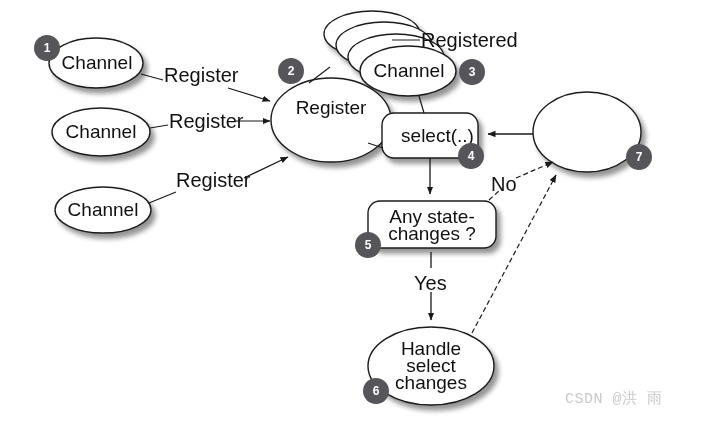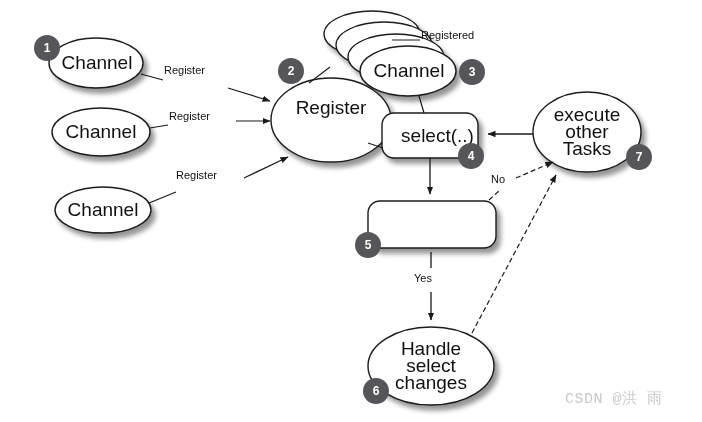--- a/index.html
+++ b/index.html
@@ -30,21 +30,21 @@
     font-size: 19px;
     line-height: 17px;
     text-align: center;
     white-space: pre-line;
     pointer-events: none;
     font-family: "Liberation Sans", sans-serif;
   }
   .edge-label {
     position: absolute;
     color: #111111;
-    font-size: 11px;
+    font-size: 20px;
     font-family: "Liberation Sans", sans-serif;
     white-space: nowrap;
   }
   .badge {
     position: absolute;
     width: 26px;
     height: 26px;
     border-radius: 50%;
     background: #56565a;
     color: #ffffff;
@@ -138,26 +138,25 @@
     
     <path d="M472,333 L556,175" fill="none" stroke="#1a1a1a" stroke-width="1.2" stroke-dasharray="5,3" marker-end="url(#arrow)"></path>
   </svg>
 
   <div class="node-label" style="left:52px; top:54px; width:90px;">Channel</div>
   <div class="node-label" style="left:56px; top:123px; width:90px;">Channel</div>
   <div class="node-label" style="left:58px; top:201px; width:90px;">Channel</div>
   <div class="node-label" style="left:286px; top:99px; width:90px;">Register</div>
   <div class="node-label" style="left:364px; top:62px; width:90px;">Channel</div>
   <div class="node-label" style="left:382px; top:127px; width:111px;">select(..)</div>
+  <div class="node-label" style="left:370px; top:208px; width:124px;">Any state-
+changes ?</div>
   <div class="node-label" style="left:371px; top:340px; width:120px;">Handle
 select
 changes</div>
-  <div class="node-label" style="left:537px; top:106px; width:100px;">execute
-other
-Tasks</div>
 
   <div class="edge-label" style="left:164px; top:64px;">Register</div>
   <div class="edge-label" style="left:169px; top:110px;">Register</div>
   <div class="edge-label" style="left:176px; top:169px;">Register</div>
   <div class="edge-label" style="left:421px; top:29px;">Registered</div>
   <div class="edge-label" style="left:491px; top:173px;">No</div>
   <div class="edge-label" style="left:414px; top:272px;">Yes</div>
 
   <div class="badge" style="left:34px; top:35px;">1</div>
   <div class="badge" style="left:278px; top:58px;">2</div>

